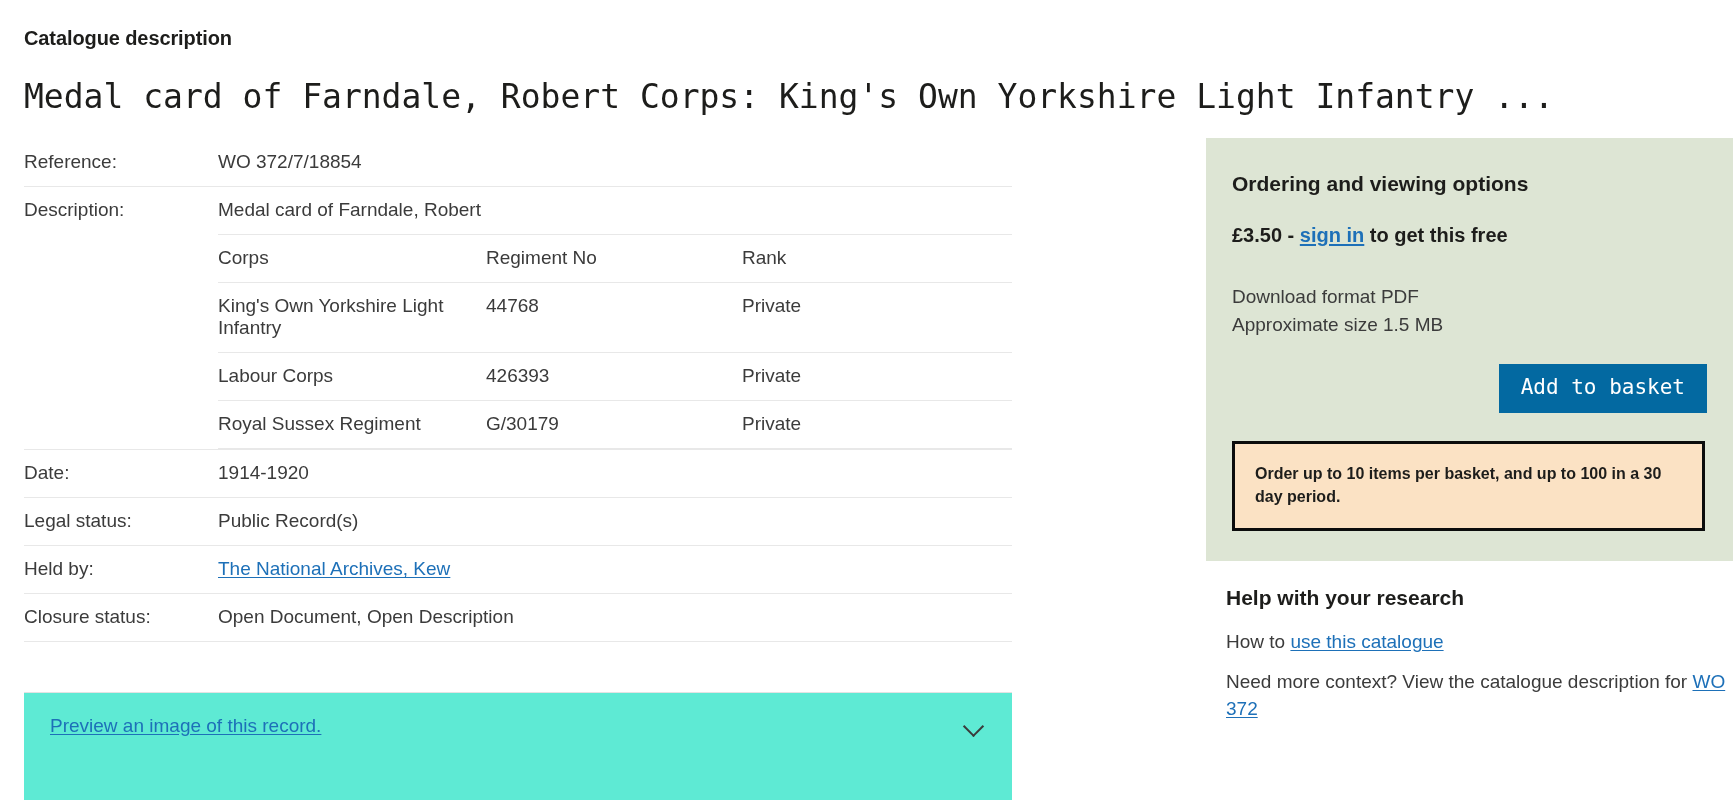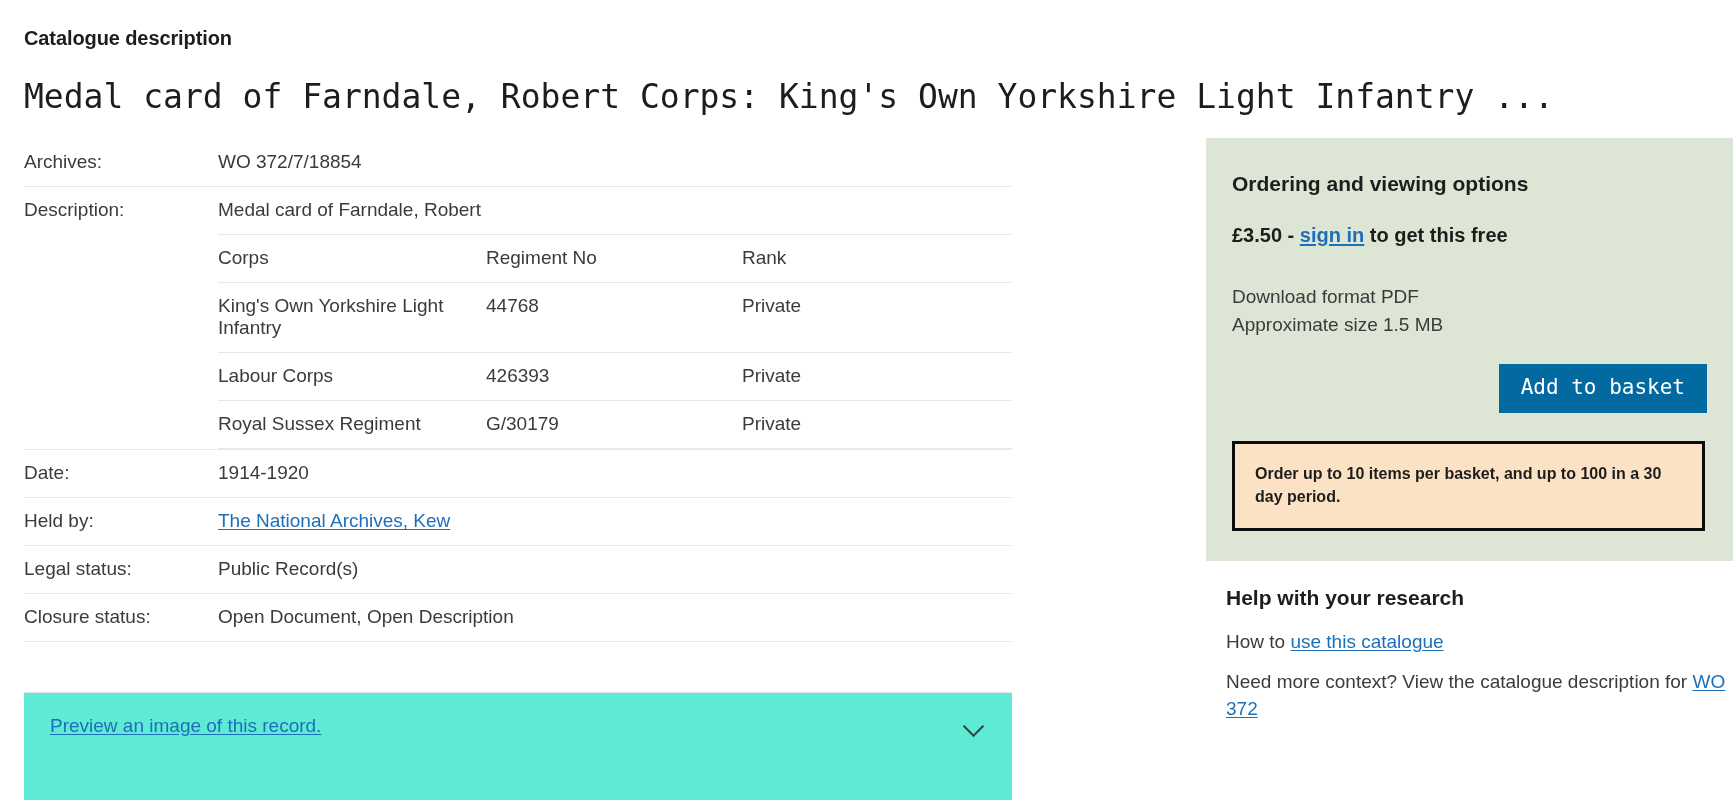--- a/index.html
+++ b/index.html
@@ -221,21 +221,21 @@
 <div class="page">
 
   <div class="left-col">
 
     <div class="kicker">Catalogue description</div>
     <h1 class="record-title">Medal card of Farndale, Robert Corps: King's Own Yorkshire Light Infantry ...</h1>
 
     <table class="detail-table">
       <tbody>
         <tr>
-          <th>Archives:</th>
+          <th>Reference:</th>
           <td>WO 372/7/18854</td>
         </tr>
 
         <tr>
           <th>Description:</th>
           <td class="nested-cell">
             <table class="corps-table">
               <tbody>
                 <tr class="corps-desc-row">
                   <td colspan="3">Medal card of Farndale, Robert</td>
@@ -264,29 +264,29 @@
             </table>
           </td>
         </tr>
 
         <tr>
           <th>Date:</th>
           <td>1914-1920</td>
         </tr>
 
         <tr>
+          <th>Legal status:</th>
+          <td>Public Record(s)</td>
+        </tr>
+
+        <tr>
           <th>Held by:</th>
           <td>
             <a class="link" href="#">The National Archives, Kew</a>
           </td>
-        </tr>
-
-        <tr>
-          <th>Legal status:</th>
-          <td>Public Record(s)</td>
         </tr>
 
         <tr>
           <th>Closure status:</th>
           <td>Open Document, Open Description</td>
         </tr>
       </tbody>
     </table>
   </div>
 

